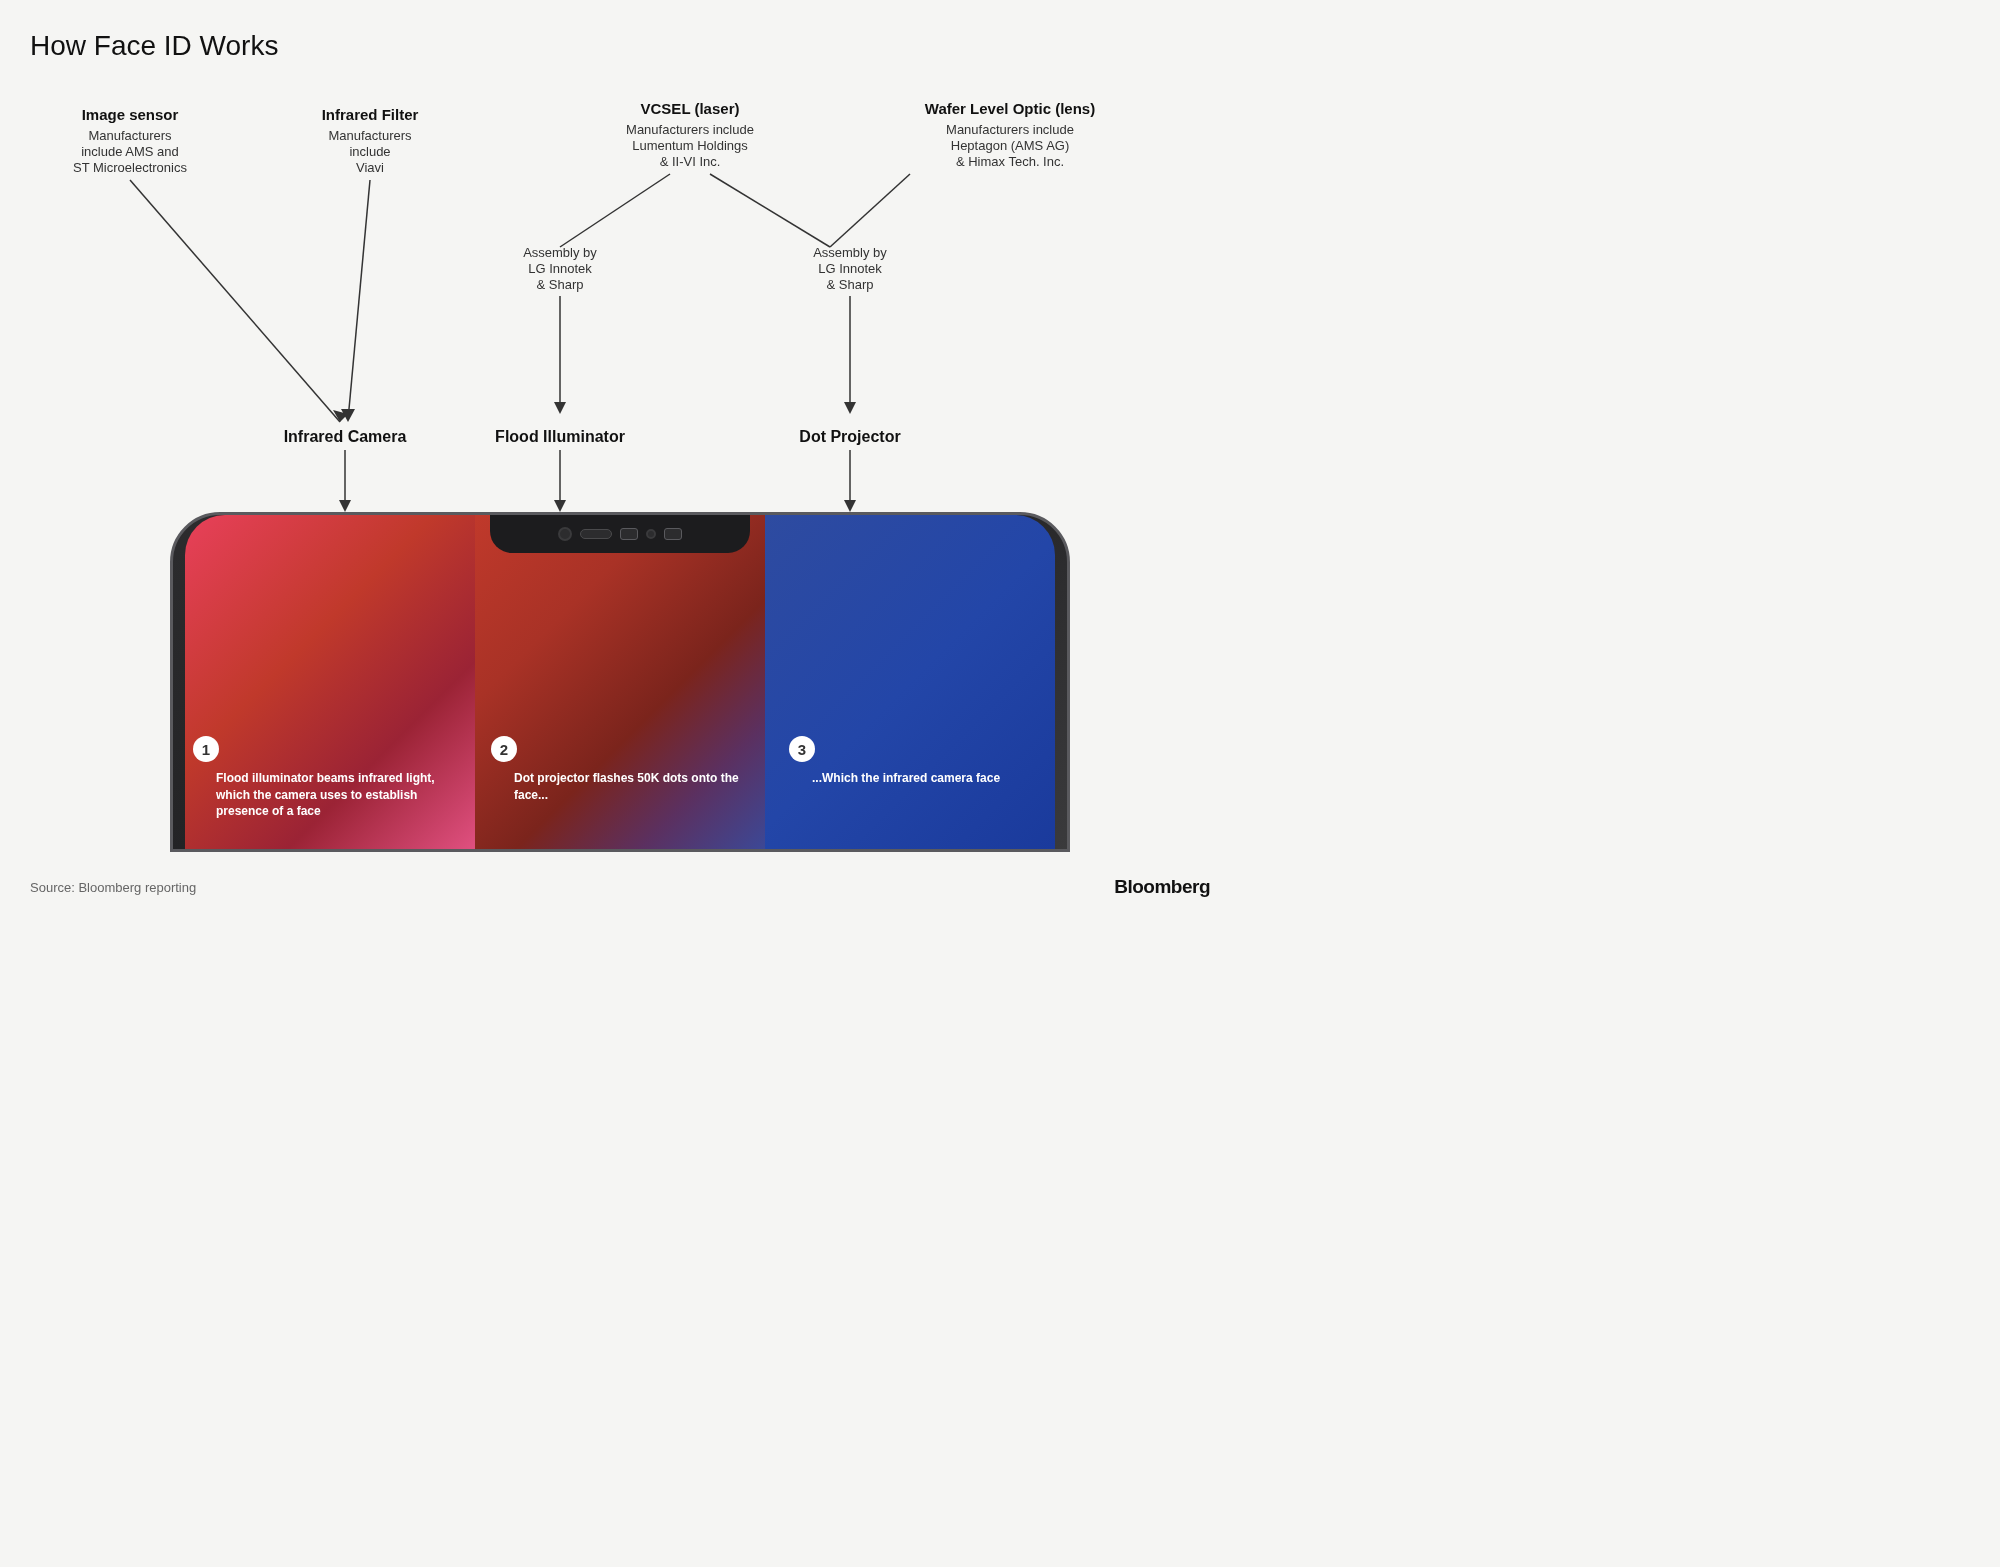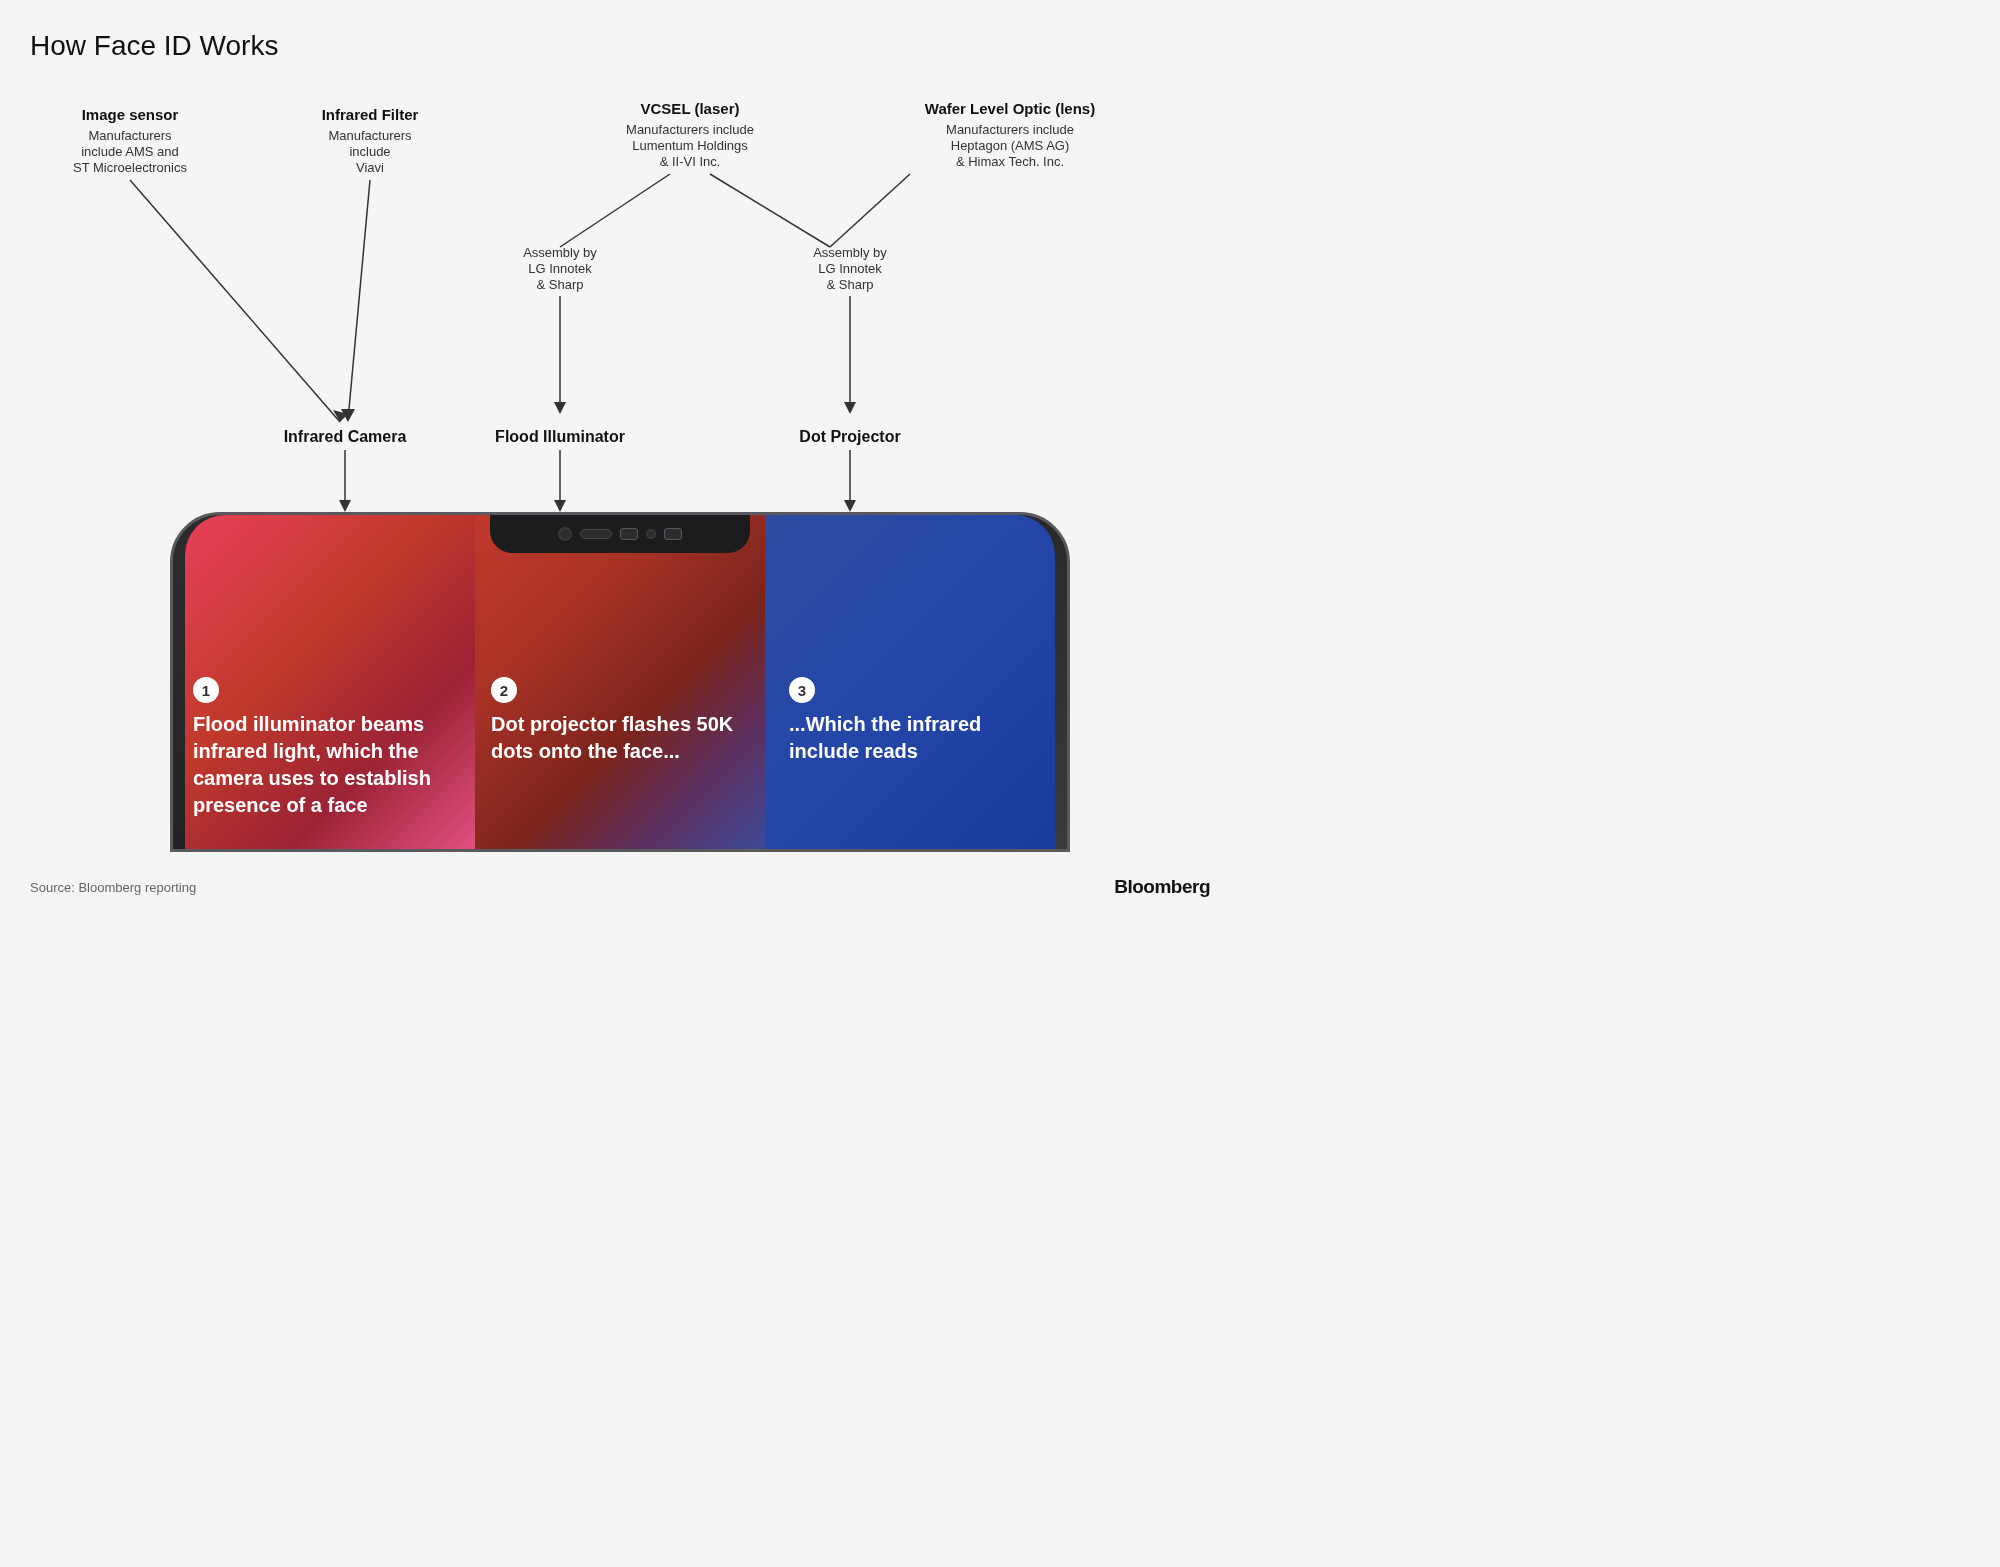--- a/index.html
+++ b/index.html
@@ -141,24 +141,25 @@
       color: #333;
       border-radius: 50%;
       align-items: center;
       justify-content: center;
       font-weight: 900;
       font-size: 15px;
       margin-bottom: 8px;
     }
 
     .screen-text-section p {
-      font-size: 20px;
+      font-size: 12px;
       font-weight: 700;
       line-height: 1.35;
       color: white;
+      margin-left: 23px;
     }
 
     
     .iphone-side-left {
       position: absolute;
       left: -5px;
       top: 80px;
       width: 5px;
       height: 40px;
       background: #5a5a5e;
@@ -299,21 +300,21 @@
       <div class="screen-text-section">
         <div class="screen-number">1</div>
         <p>Flood illuminator beams infrared light, which the camera uses to establish presence of a face</p>
       </div>
       <div class="screen-text-section">
         <div class="screen-number">2</div>
         <p>Dot projector flashes 50K dots onto the face...</p>
       </div>
       <div class="screen-text-section">
         <div class="screen-number">3</div>
-        <p>...Which the infrared include reads</p>
+        <p>...Which the infrared camera face</p>
       </div>
     </div>
   </div>
 </div>
 
 <div class="footer">
   <span class="source-text">Source: Bloomberg reporting</span>
   <span class="bloomberg-logo">Bloomberg</span>
 </div>
 

